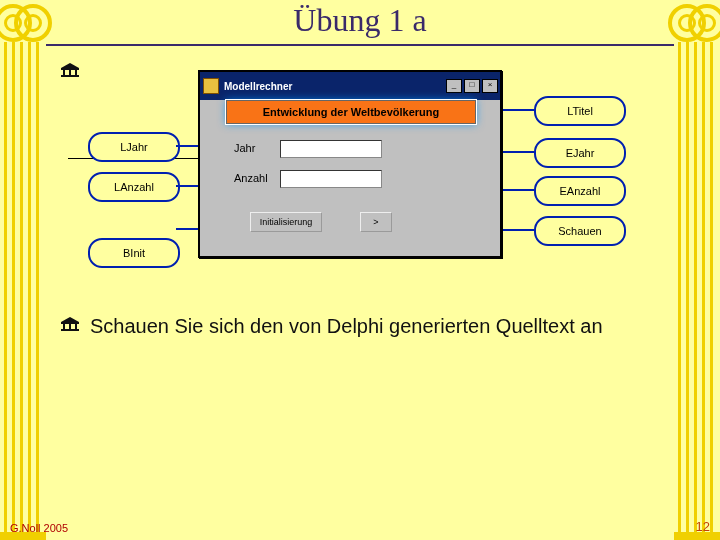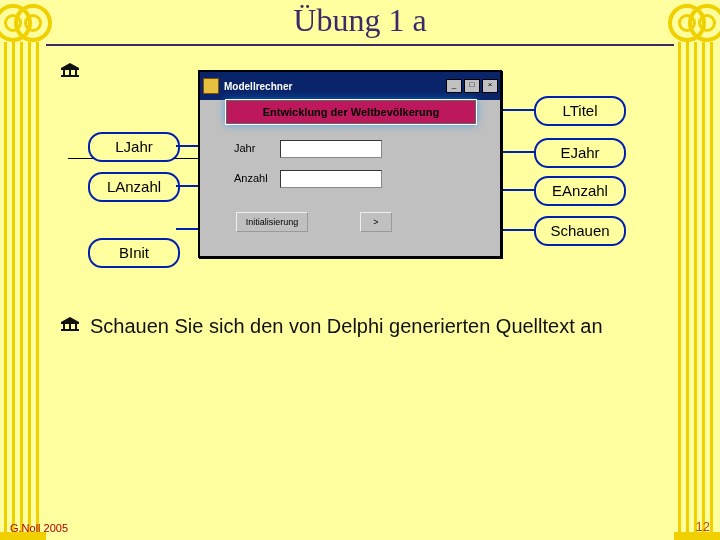--- a/index.html
+++ b/index.html
@@ -28,27 +28,27 @@
   .glyph .c1{left:3px}.glyph .c2{left:9px}.glyph .c3{left:15px}
   .glyph .floor{position:absolute;top:12px;left:1px;width:18px;height:2px;background:#111}
 
   
   .diagram{position:relative;height:230px;margin:0 0 18px 28px}
   .mock{position:absolute;left:110px;top:4px;width:300px;height:184px;background:#c0c0c0;border:2px solid #000;box-shadow:1px 1px 0 #000}
   .tb{height:28px;background:linear-gradient(#0a246a,#0a246a);display:flex;align-items:center;font-size:10px;color:#fff}
   .tb .ico{width:14px;height:14px;margin:0 3px;background:#e8c040;border:1px solid #805000}
   .tb .tbt{flex:1;padding-left:2px;font-weight:bold}
   .tb .wb{width:14px;height:12px;background:#c0c0c0;border:1px solid #000;margin-right:2px;font-size:8px;line-height:10px;text-align:center;color:#000}
-  .panel{position:absolute;left:26px;top:28px;width:248px;height:22px;background:#be185d;border:1px solid #666;text-align:center;font-size:11px;line-height:22px;color:#000;font-weight:bold;box-shadow:0 0 0 1px #fff,0 0 8px rgba(0,150,255,0.8)}
+  .panel{position:absolute;left:26px;top:28px;width:248px;height:22px;background:#f97316;border:1px solid #666;text-align:center;font-size:11px;line-height:22px;color:#000;font-weight:bold;box-shadow:0 0 0 1px #fff,0 0 8px rgba(0,150,255,0.8)}
   .lab{position:absolute;font-size:11px;color:#000}
   .fld{position:absolute;width:100px;height:16px;background:#fff;border:1px inset #888}
   .butn{position:absolute;width:70px;height:18px;background:#c0c0c0;border:1px outset #eee;font-size:9px;text-align:center;line-height:18px;color:#000}
 
   
-  .tag{position:absolute;width:88px;height:26px;background:#ffffa0;border:2px solid #0020b0;border-radius:14px;font-size:15px;text-align:center;line-height:26px;color:#000}
+  .tag{position:absolute;width:88px;height:26px;background:#ffffa0;border:2px solid #0020b0;border-radius:14px;font-size:11px;text-align:center;line-height:26px;color:#000}
   .arrow{position:absolute;height:2px;background:#0020b0}
   .arrow:after{content:"";position:absolute;width:0;height:0;border:5px solid transparent}
   .arr-r:after{right:-8px;top:-4px;border-left-color:#0020b0}
   .arr-l:after{left:-8px;top:-4px;border-right-color:#0020b0}
 
   
   .hr2{position:absolute;left:-20px;width:150px;top:92px;height:1px;background:#000}
 
   
   .foot{position:absolute;bottom:6px;left:10px;font-size:11px;color:#b00000}
@@ -120,21 +120,21 @@
         <div class="tbt">Modellrechner</div>
         <div class="wb">_</div>
         <div class="wb">□</div>
         <div class="wb">×</div>
       </div>
       <div class="panel">Entwicklung der Weltbevölkerung</div>
       <div class="lab" style="left:34px;top:70px">Jahr</div>
       <div class="fld" style="left:80px;top:68px"></div>
       <div class="lab" style="left:34px;top:100px">Anzahl</div>
       <div class="fld" style="left:80px;top:98px"></div>
-      <div class="butn" style="left:36px;top:140px">Initialisierung</div>
+      <div class="butn" style="left:50px;top:140px">Initialisierung</div>
       <div class="butn" style="left:160px;top:140px;width:30px">&gt;</div>
     </div>
   </div>
 
   <div class="item">
     <span class="glyph">
         <span class="roof"></span>
         <span class="beam"></span>
         <span class="c1"></span>
         <span class="c2"></span>

